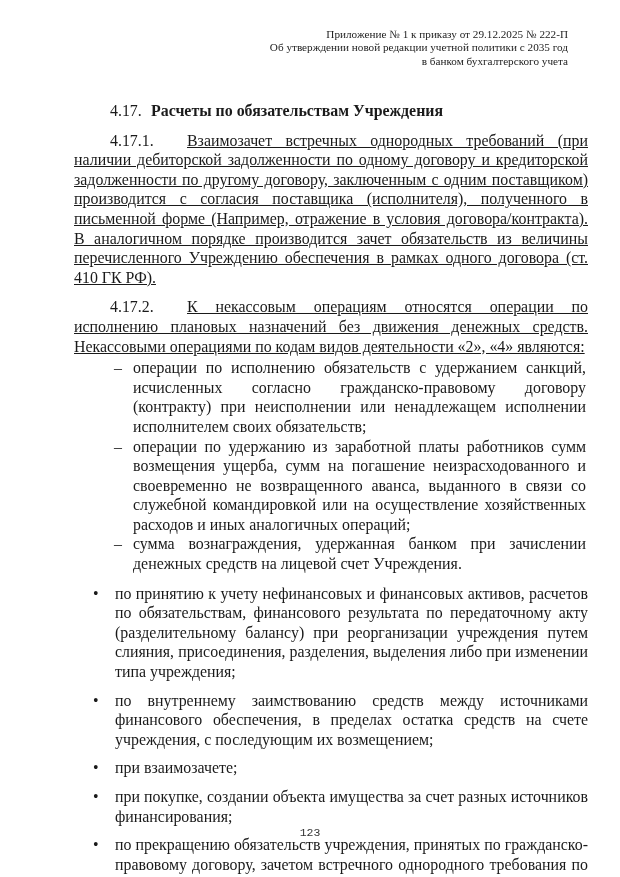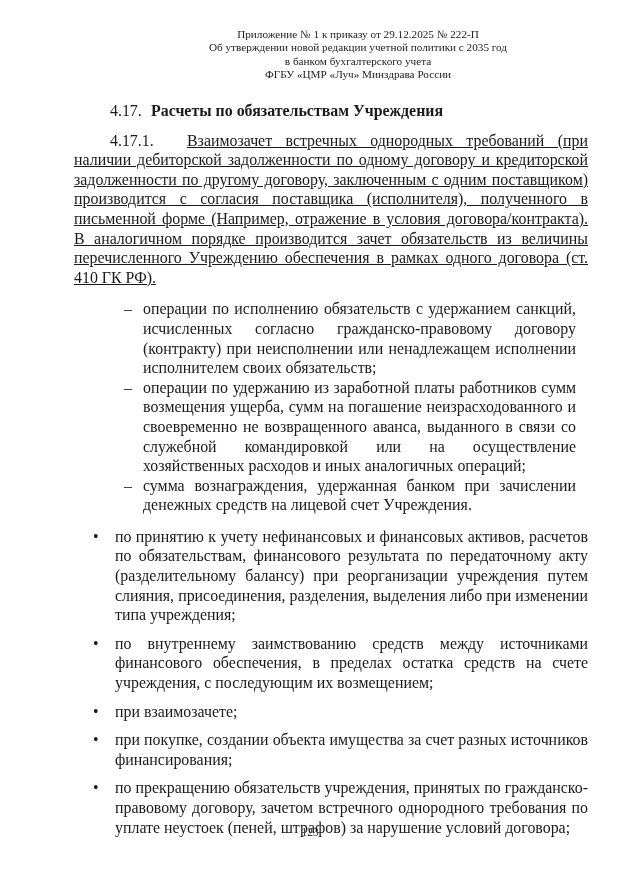--- a/index.html
+++ b/index.html
@@ -1,56 +1,56 @@
 <!DOCTYPE html>
 <html><head>
 <meta charset="utf-8">
 <style>
   html, body { margin: 0; padding: 0; background: #fff; }
   body { width: 620px; height: 877px; position: relative; overflow: hidden;
          font-family: "Liberation Serif", "DejaVu Serif", serif; color: #1a1a1a; }
-  .header { position: absolute; top: 28px; right: 52px; width: 420px; text-align: center;
+  .header { position: absolute; top: 28px; right: 52px; width: 420px; text-align: right;
             font-size: 11.2px; line-height: 13.4px; color: #222; }
   .header div { white-space: nowrap; }
   .page { position: absolute; left: 74px; width: 514px; top: 90px; font-size: 15.9px; line-height: 19.6px; }
   .title { margin: 11px 0 10px 0; padding-left: 36px; font-size: 15.9px; }
   .title .num { font-weight: normal; display: inline-block; width: 41px; }
   .title .txt { font-weight: bold; }
   p { margin: 0; text-align: justify; text-align-last: left; }
   p.ind { text-indent: 36px; text-decoration: underline; }
   .pnum { display: inline-block; width: 77px; text-indent: 0; }
   .sec { margin-bottom: 10px; }
-  ul.dash { list-style: none; margin: 12px; padding: 0 0 0 57px; }
+  ul.dash { list-style: none; margin: 2px; padding: 0 0 0 57px; }
   ul.dash li { position: relative; text-align: justify; text-align-last: left; }
   ul.dash li::before { content: "\2013"; position: absolute; left: -19px; }
   ul.bul { list-style: none; margin: 6px 0 0 0; padding: 0 0 0 41px; }
   ul.bul li { position: relative; text-align: justify; text-align-last: left; margin-bottom: 9px; }
   ul.bul li .dot { position: absolute; left: -22px; top: 0; }
-  .pageno { position: absolute; top: 826px; left: 0; width: 620px; text-align: center; font-size: 11.5px; color: #333; }
+  .pageno { position: absolute; top: 826px; left: 0; width: 620px; text-align: center; font-size: 11.5px; color: #333; font-family: Liberation Mono, monospace; }
 </style>
 </head>
 <body>
 
 <div class="header">
   <div>Приложение № 1 к приказу от 29.12.2025 № 222-П</div>
   <div>Об утверждении новой редакции учетной политики с 2035 год</div>
   <div>в банком бухгалтерского учета</div>
-  <div>ФГБУ «ЦМР «Луч» Минздрава России</div>
 </div>
 
 <div class="page">
   <div class="title">
     <span class="num">4.17.</span><span class="txt">Расчеты по обязательствам Учреждения</span>
   </div>
 
   <div class="sec">
     <p class="ind"><span class="pnum">4.17.1.</span><span>Взаимозачет встречных однородных требований (при наличии дебиторской задолженности по одному договору и кредиторской задолженности по другому договору, заключенным с одним поставщиком) производится с согласия поставщика (исполнителя), полученного в письменной форме (Например, отражение в условия договора/контракта). В аналогичном порядке производится зачет обязательств из величины перечисленного Учреждению обеспечения в рамках одного договора (ст. 410 ГК РФ).</span></p>
   </div>
 
   <div class="sec">
+    <p class="ind"><span class="pnum">4.17.2.</span><span>К некассовым операциям относятся операции по исполнению плановых назначений без движения денежных средств. Некассовыми операциями по кодам видов деятельности «2», «4» являются:</span></p>
     <ul class="dash">
       <li>операции по исполнению обязательств с удержанием санкций, исчисленных согласно гражданско-правовому договору (контракту) при неисполнении или ненадлежащем исполнении исполнителем своих обязательств;</li>
       <li>операции по удержанию из заработной платы работников сумм возмещения ущерба, сумм на погашение неизрасходованного и своевременно не возвращенного аванса, выданного в связи со служебной командировкой или на осуществление хозяйственных расходов и иных аналогичных операций;</li>
       <li>сумма вознаграждения, удержанная банком при зачислении денежных средств на лицевой счет Учреждения.</li>
     </ul>
   </div>
 
   <div class="sec">
     <ul class="bul">
       <li><span class="dot">•</span><span>по принятию к учету нефинансовых и финансовых активов, расчетов по обязательствам, финансового результата по передаточному акту (разделительному балансу) при реорганизации учреждения путем слияния, присоединения, разделения, выделения либо при изменении типа учреждения;</span></li>

